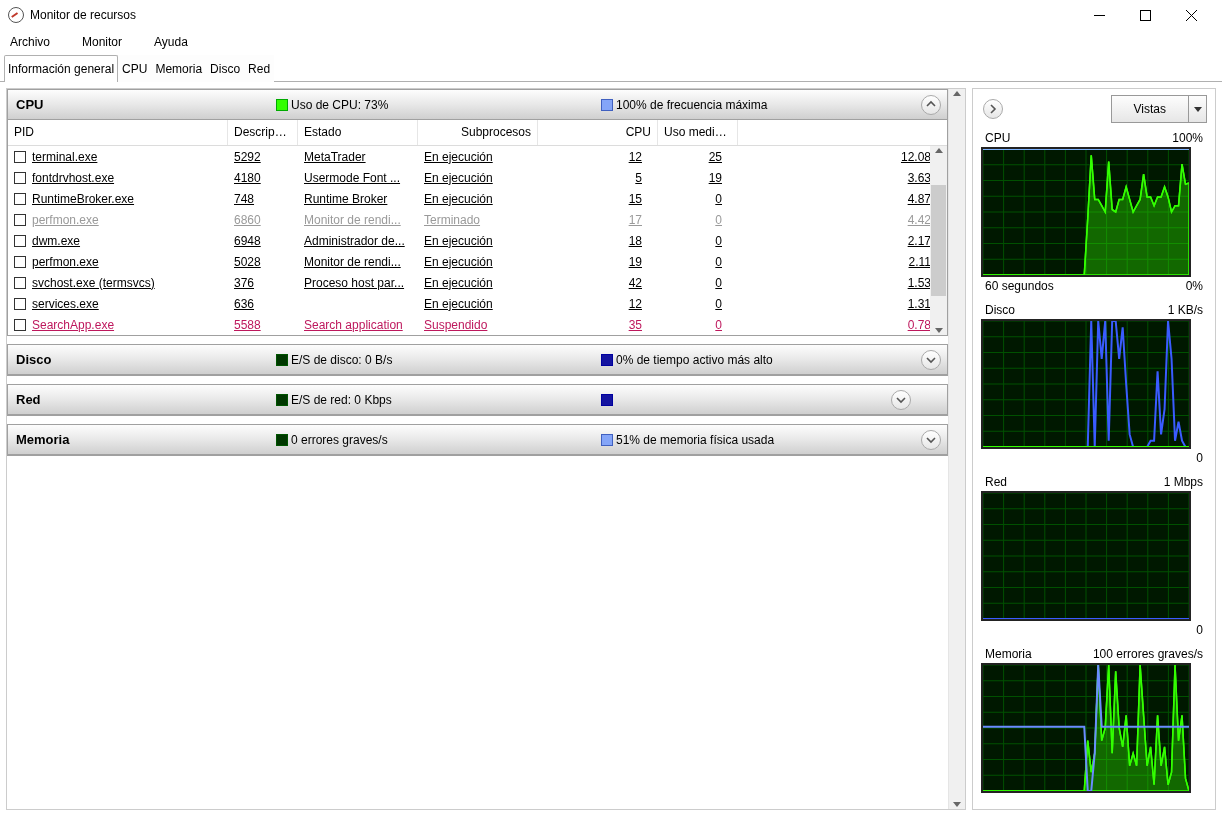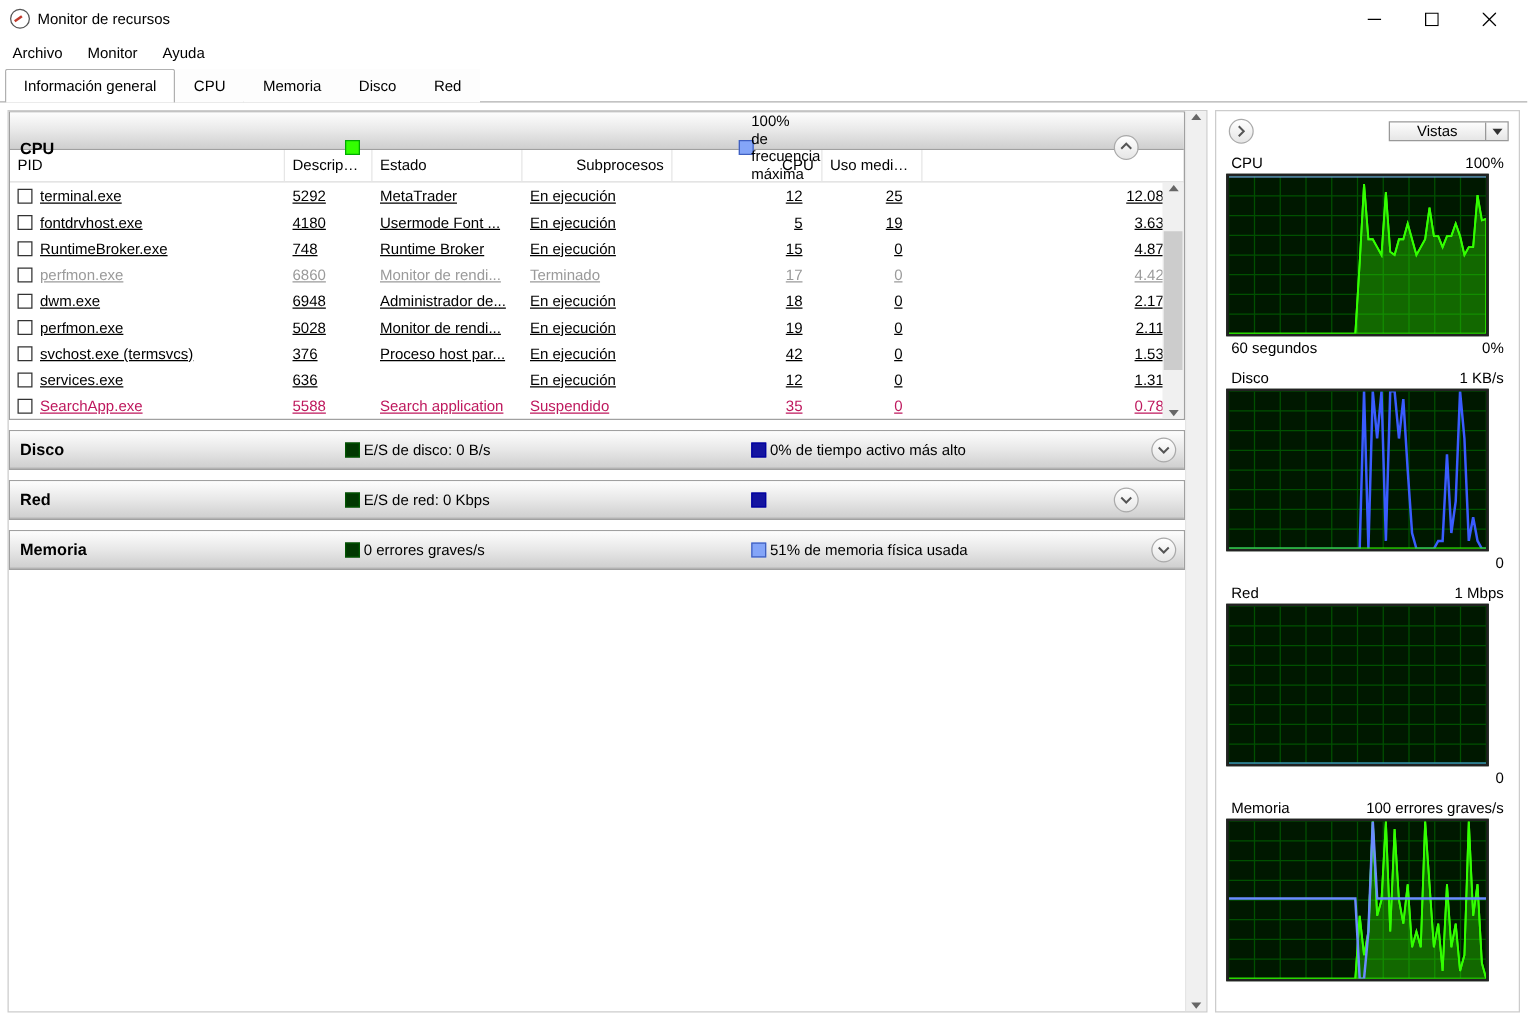--- a/index.html
+++ b/index.html
@@ -8,26 +8,26 @@
 
 .titlebar { height: 30px; display: flex; align-items: center; padding: 0 8px; }
 .titlebar .icon { width: 16px; height: 16px; border-radius: 50%; border: 1.5px solid #555; position: relative; margin-right: 6px; }
 .titlebar .icon::after { content: ""; position: absolute; width: 7px; height: 1.5px; background: #c0392b; top: 6px; left: 2px; transform: rotate(-35deg); }
 .titlebar .title { flex: 0 0 auto; }
 .titlebar .spacer { flex: 1; }
 .winbtn { width: 46px; height: 30px; display: flex; align-items: center; justify-content: center; }
 .winbtn svg { width: 11px; height: 11px; stroke: #000; stroke-width: 1; fill: none; }
 
 
-.menubar { height: 24px; display: flex; align-items: center; padding: 0 10px; gap: 20px; }
+.menubar { height: 24px; display: flex; align-items: center; padding: 0 10px; gap: 32px; }
 .menubar span { cursor: default; }
 
 
 .tabs { display: flex; border-bottom: 1px solid #b0b0b0; padding-left: 4px; }
-.tab { padding: 6px 14px; border: 1px solid transparent; border-bottom: none; background: #fdfdfd; cursor: default; position: relative; top: 1px; }
+.tab { padding: 6px 3px; border: 1px solid transparent; border-bottom: none; background: #fdfdfd; cursor: default; position: relative; top: 1px; }
 .tab.active { background: #fff; border-color: #b0b0b0; border-radius: 2px 2px 0 0; }
 
 
 .content { display: flex; height: calc(820px - 30px - 24px - 32px); }
 .left { flex: 1; padding: 6px 4px 6px 6px; overflow: hidden; position: relative; }
 .left-inner { border: 1px solid #ccc; height: 100%; overflow-y: hidden; position:relative; }
 .scrollbar-v { width: 17px; background: #f0f0f0; border-left: 1px solid #e5e5e5; display:flex; flex-direction:column; align-items:center; justify-content:space-between; padding:2px 0;}
 .scrollbar-v .arrow { width:0;height:0;border-left:4px solid transparent;border-right:4px solid transparent;}
 .scrollbar-v .arrow.up{border-bottom:5px solid #666;}
 .scrollbar-v .arrow.down{border-top:5px solid #666;}
@@ -99,21 +99,21 @@
 .mini-scroll .arrow.up{border-bottom:5px solid #666;}
 .mini-scroll .arrow.down{border-top:5px solid #666;}
 .mini-scroll .thumb{flex:1; width:15px; background:#ccc; margin:2px 0; max-height:60%;}
 
 
 .right-top { display: flex; align-items: center; justify-content: space-between; margin-bottom: 6px; }
 .right-top .chev-btn { margin-left: 2px; transform: none; }
 .vistas-btn {
   display: flex; align-items: center;
   border: 1px solid #999; background: linear-gradient(#fdfdfd, #e6e6e6);
-  height: 16px;
+  height: 28px;
 }
 .vistas-btn .lbl { padding: 0 22px; }
 .vistas-btn .dd { border-left: 1px solid #999; width: 18px; height: 100%; display:flex; align-items:center; justify-content:center;}
 .vistas-btn .dd::after { content:""; width:0;height:0;border-left:4px solid transparent;border-right:4px solid transparent;border-top:5px solid #333;}
 
 .graph-block { margin-bottom: 6px; }
 .graph-title { display: flex; justify-content: space-between; padding: 2px 4px; }
 .graph { width: 210px; height: 130px; border: 2px solid #222; background: #001800; position: relative; overflow: hidden; }
 .grid line { stroke: #005000; stroke-width: 1; }
 .graph svg { position: absolute; inset: 0; }
@@ -166,20 +166,21 @@
   <div class="left">
     <div class="left-inner">
       <div class="left-wrap">
         <div class="left-main">
 
           <div class="section">
             <div class="section-header">
               <span class="label">CPU</span>
               <span></span>
               <span class="swatch sw-green"></span>
+              <span>Uso de CPU: 73%</span>
               <span></span>
               <span class="swatch sw-blue"></span>
               <span>100% de frecuencia máxima</span>
               <span class="chev-btn">
                   <svg viewBox="0 0 10 10">
                     <polyline points="1,6 5,2 9,6"></polyline>
                   </svg>
                 </span>
             </div>
 

